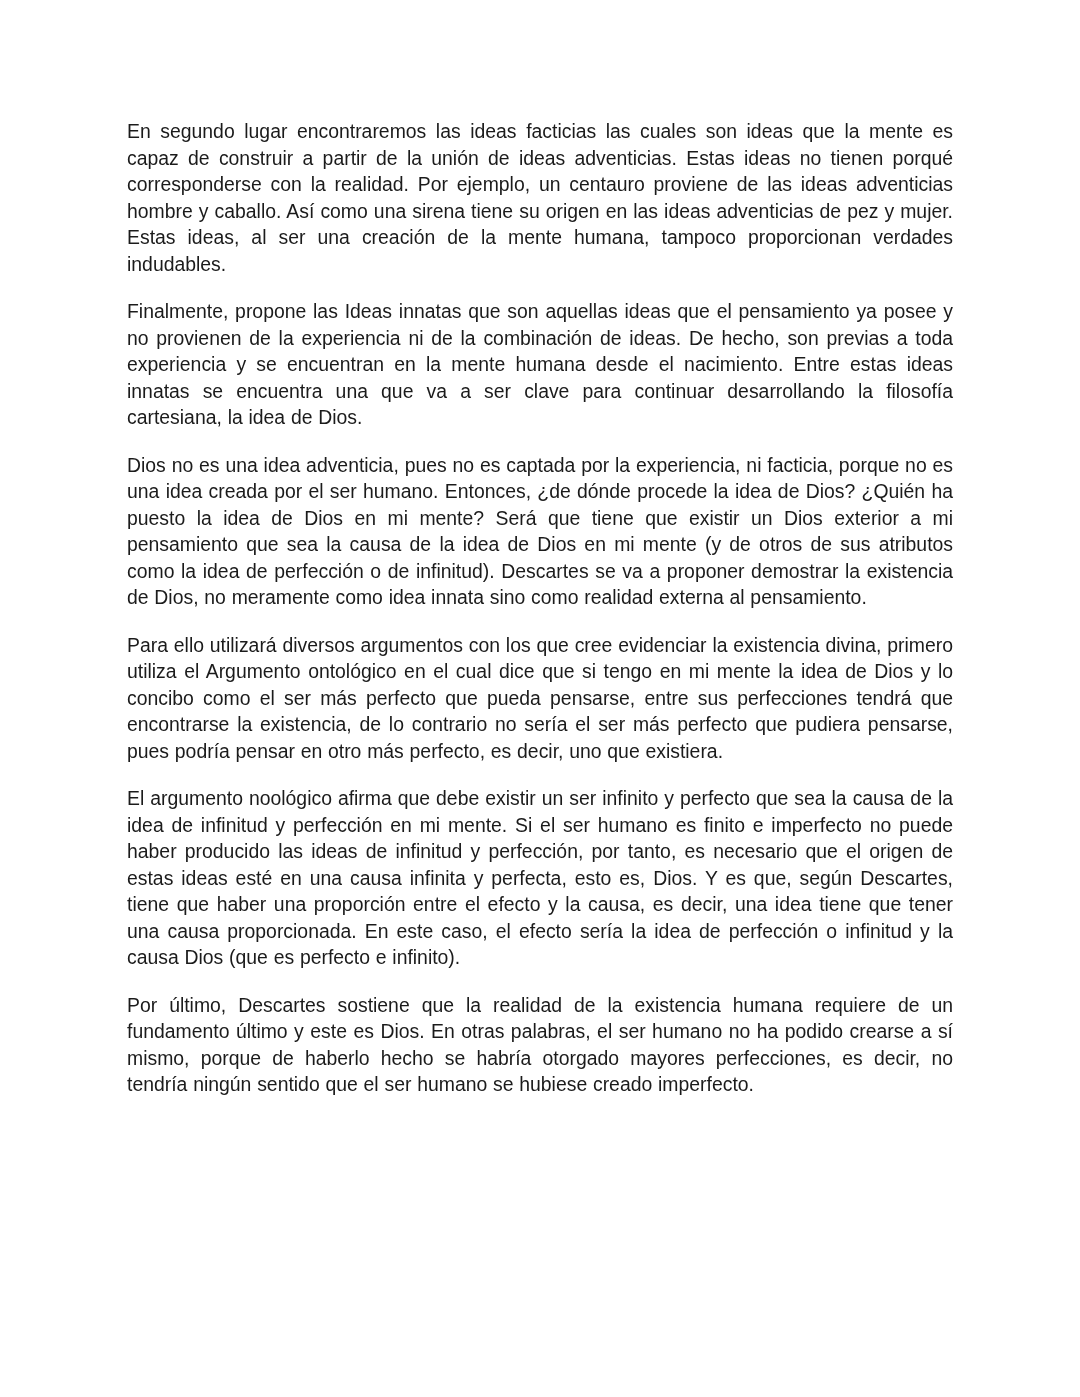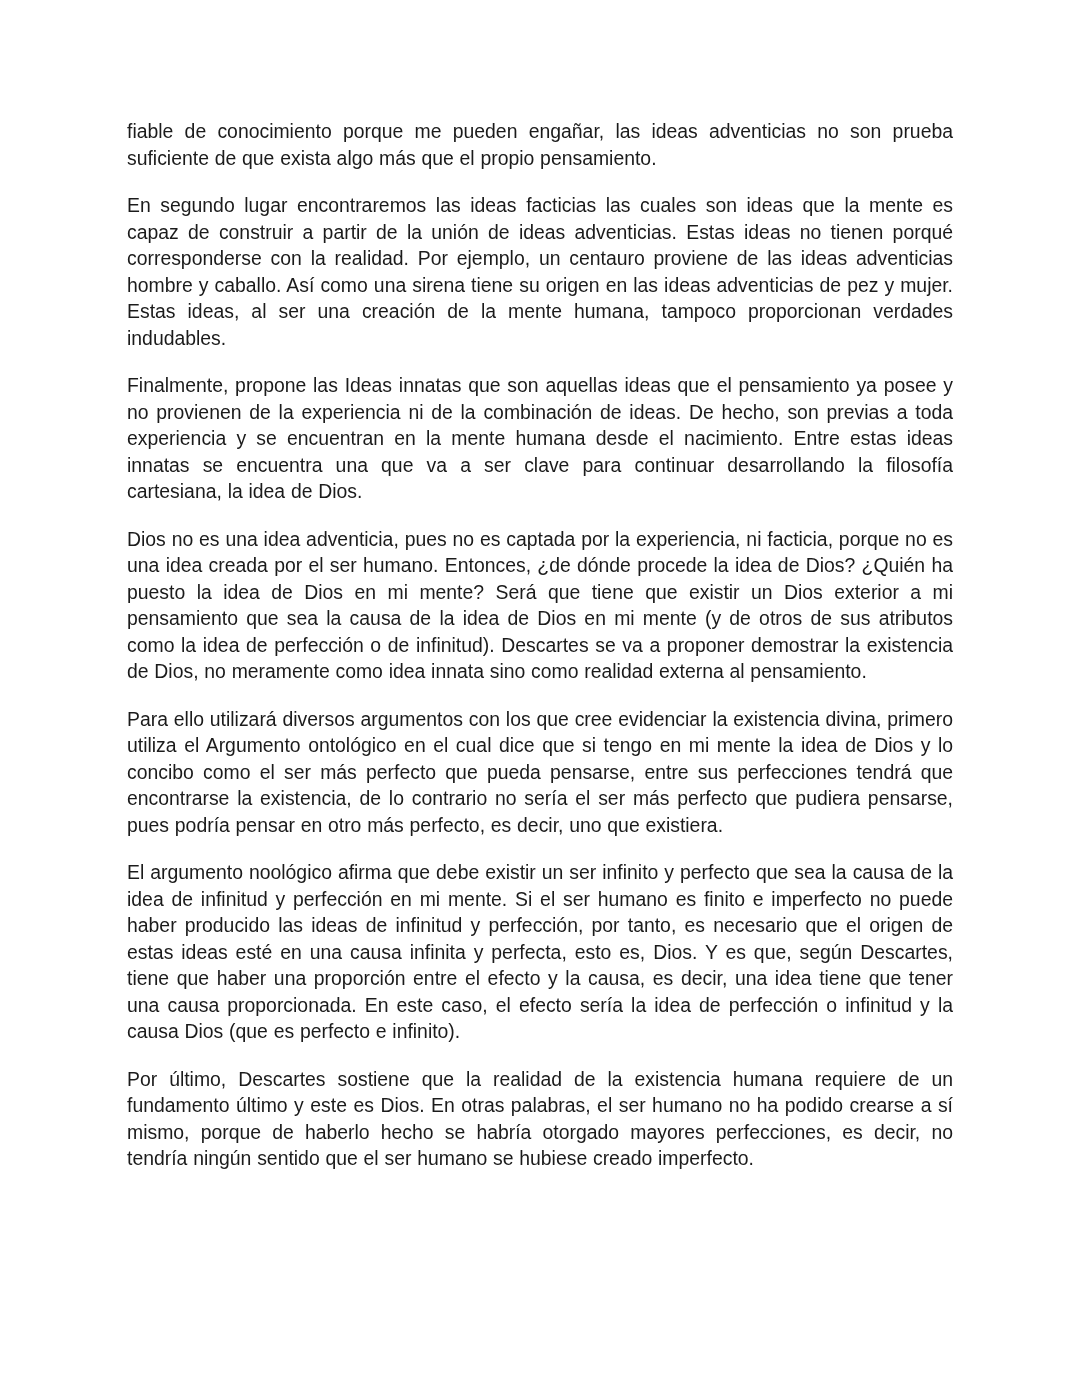--- a/index.html
+++ b/index.html
@@ -35,21 +35,20 @@
   }
   .para:last-child {
     margin-bottom: 0;
   }
 </style>
 </head>
 <body>
 
 <div class="page">
   <div class="page-content">
-    <p class="para">fiable de conocimiento porque me pueden engañar, las ideas adventicias no son prueba suficiente de que exista algo más que el propio pensamiento.</p>
     <p class="para">En segundo lugar encontraremos las ideas facticias las cuales son ideas que la mente es capaz de construir a partir de la unión de ideas adventicias. Estas ideas no tienen porqué corresponderse con la realidad. Por ejemplo, un centauro proviene de las ideas adventicias hombre y caballo. Así como una sirena tiene su origen en las ideas adventicias de pez y mujer. Estas ideas, al ser una creación de la mente humana, tampoco proporcionan verdades indudables.</p>
     <p class="para">Finalmente, propone las Ideas innatas que son aquellas ideas que el pensamiento ya posee y no provienen de la experiencia ni de la combinación de ideas. De hecho, son previas a toda experiencia y se encuentran en la mente humana desde el nacimiento. Entre estas ideas innatas se encuentra una que va a ser clave para continuar desarrollando la filosofía cartesiana, la idea de Dios.</p>
     <p class="para">Dios no es una idea adventicia, pues no es captada por la experiencia, ni facticia, porque no es una idea creada por el ser humano. Entonces, ¿de dónde procede la idea de Dios? ¿Quién ha puesto la idea de Dios en mi mente? Será que tiene que existir un Dios exterior a mi pensamiento que sea la causa de la idea de Dios en mi mente (y de otros de sus atributos como la idea de perfección o de infinitud). Descartes se va a proponer demostrar la existencia de Dios, no meramente como idea innata sino como realidad externa al pensamiento.</p>
     <p class="para">Para ello utilizará diversos argumentos con los que cree evidenciar la existencia divina, primero utiliza el Argumento ontológico en el cual dice que si tengo en mi mente la idea de Dios y lo concibo como el ser más perfecto que pueda pensarse, entre sus perfecciones tendrá que encontrarse la existencia, de lo contrario no sería el ser más perfecto que pudiera pensarse, pues podría pensar en otro más perfecto, es decir, uno que existiera.</p>
     <p class="para">El argumento noológico afirma que debe existir un ser infinito y perfecto que sea la causa de la idea de infinitud y perfección en mi mente. Si el ser humano es finito e imperfecto no puede haber producido las ideas de infinitud y perfección, por tanto, es necesario que el origen de estas ideas esté en una causa infinita y perfecta, esto es, Dios. Y es que, según Descartes, tiene que haber una proporción entre el efecto y la causa, es decir, una idea tiene que tener una causa proporcionada. En este caso, el efecto sería la idea de perfección o infinitud y la causa Dios (que es perfecto e infinito).</p>
     <p class="para">Por último, Descartes sostiene que la realidad de la existencia humana requiere de un fundamento último y este es Dios. En otras palabras, el ser humano no ha podido crearse a sí mismo, porque de haberlo hecho se habría otorgado mayores perfecciones, es decir, no tendría ningún sentido que el ser humano se hubiese creado imperfecto.</p>
   </div>
 </div>
 
 </body></html>

